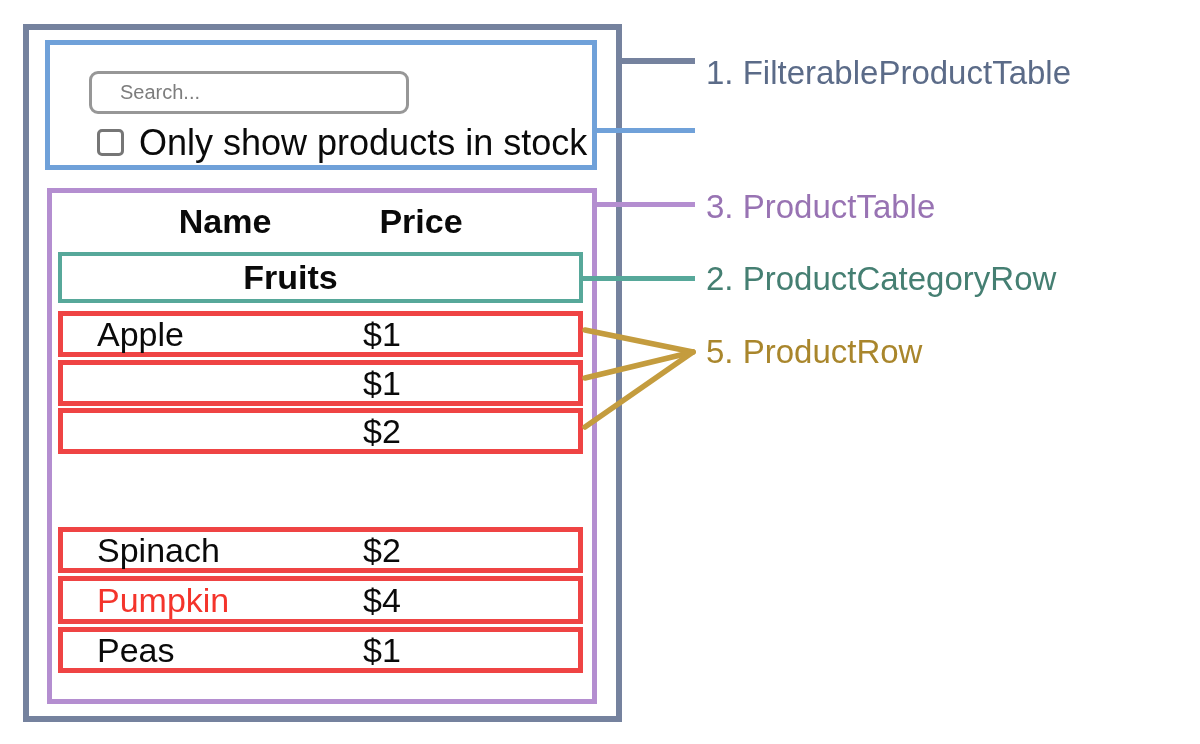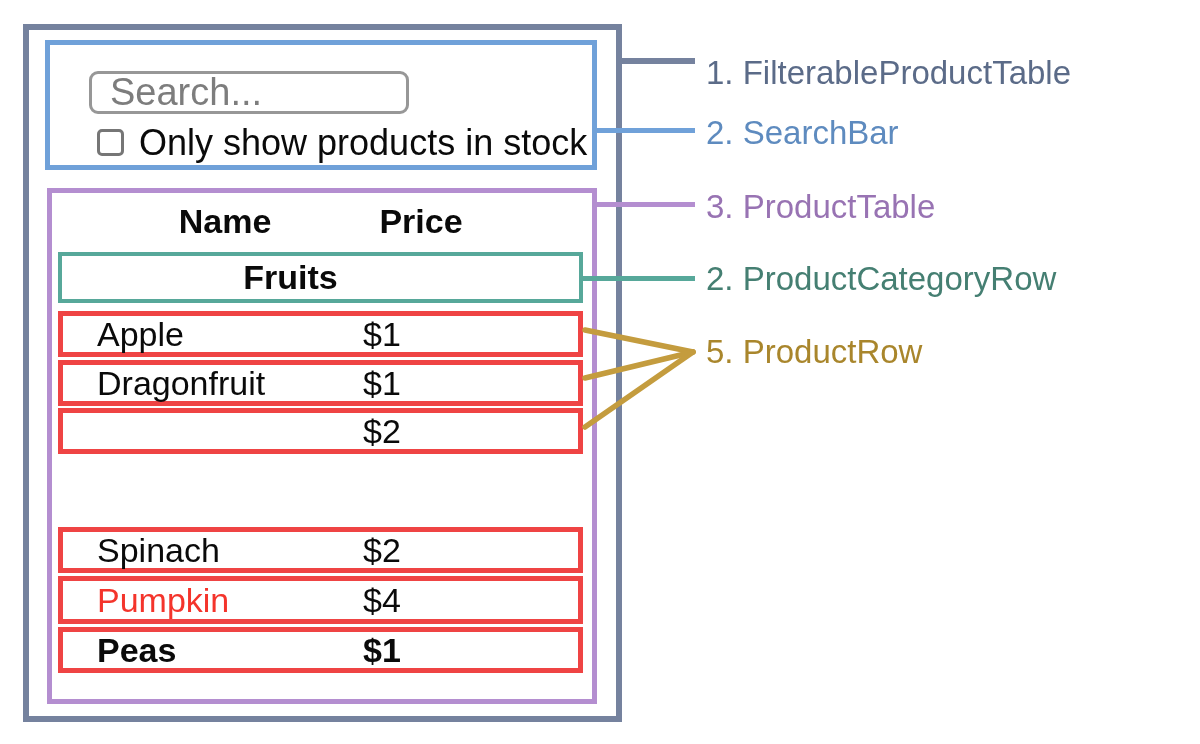--- a/index.html
+++ b/index.html
@@ -19,21 +19,21 @@
   }
   #searchbar-box {
     left: 45px; top: 40px; width: 552px; height: 130px;
     border: 5px solid #70a1d9; background: #ffffff;
   }
   #search-input {
     position: absolute; box-sizing: border-box;
     left: 89px; top: 71px; width: 320px; height: 43px;
     border: 3px solid #979797; border-radius: 9px;
     font-family: "Liberation Sans", sans-serif;
-    font-size: 38px; color: #3c3c3c; padding: 0 0 0 18px;
+    font-size: 20px; color: #3c3c3c; padding: 0 0 0 28px;
     outline: none; background: #ffffff;
   }
   #search-input::placeholder { color: #7d7d7d; opacity: 1; }
   #stock-checkbox {
     left: 97px; top: 129px; width: 27px; height: 27px;
     border: 3px solid #767676; border-radius: 5px; background: #ffffff;
   }
   #stock-label {
     left: 139px; top: 124px; font-size: 36px; color: #0a0a0a;
     white-space: nowrap; line-height: 38px;
@@ -73,21 +73,21 @@
   .prow .cell.price { left: 300px; }
   .prow .cell.red   { color: #f4342b; }
 
   #cat-fruits      { top: 252px; }
   #row-apple       { top: 311px; }
   #row-dragonfruit { top: 360px; }
   #row-passionfruit{ top: 408px; }
   #cat-vegetables  { top: 472px; }
   #row-spinach     { top: 527px; }
   #row-pumpkin     { top: 576px; height: 48px; }
-  #row-peas        { top: 627px; font-weight: bold; }
+  #row-peas        { top: 627px; }
 
   
   .hline { height: 5px; }
   #line-1 { left: 617px; top: 58px;  width: 78px;  height: 6px; background: #75829e; }
   #line-2 { left: 592px; top: 128px; width: 103px; background: #70a1d9; }
   #line-3 { left: 592px; top: 202px; width: 103px; background: #b48ed0; }
   #line-4 { left: 579px; top: 276px; width: 116px; background: #57a89a; }
   #fan-5  { left: 580px; top: 320px; width: 118px; height: 115px; }
 
   
@@ -118,21 +118,20 @@
     <span class="cat-label">Fruits</span>
   </div>
 
   <div class="abs thead" id="header-price">Price</div>
 
   <div class="abs prow" id="row-apple">
     <span class="cell name">Apple</span>
     <span class="cell price">$1</span>
   </div>
   <div class="abs prow" id="row-dragonfruit">
-    <span class="cell name">Dragonfruit</span>
     <span class="cell price">$1</span>
   </div>
   <div class="abs prow" id="row-passionfruit">
     <span class="cell price">$2</span>
   </div>
 
 
   <div class="abs prow" id="row-spinach">
     <span class="cell name">Spinach</span>
     <span class="cell price">$2</span>
@@ -150,18 +149,17 @@
   <div class="abs hline" id="line-2"></div>
   <div class="abs hline" id="line-3"></div>
   <div class="abs hline" id="line-4"></div>
   <svg class="abs" id="fan-5" viewBox="0 0 118 115">
     <line x1="5" y1="10" x2="113" y2="32" stroke="#c49c3e" stroke-width="5.5" stroke-linecap="round"></line>
     <line x1="5" y1="58" x2="113" y2="32" stroke="#c49c3e" stroke-width="5.5" stroke-linecap="round"></line>
     <line x1="5" y1="107" x2="113" y2="32" stroke="#c49c3e" stroke-width="5.5" stroke-linecap="round"></line>
   </svg>
 
   <div class="abs anno" id="anno-1">1. FilterableProductTable</div>
-  <div class="abs anno" id="anno-2">2. SearchBar</div>
   <div class="abs anno" id="anno-3">3. ProductTable</div>
   <div class="abs anno" id="anno-4">2. ProductCategoryRow</div>
   <div class="abs anno" id="anno-5">5. ProductRow</div>
 
 </div>
 
 </body></html>

